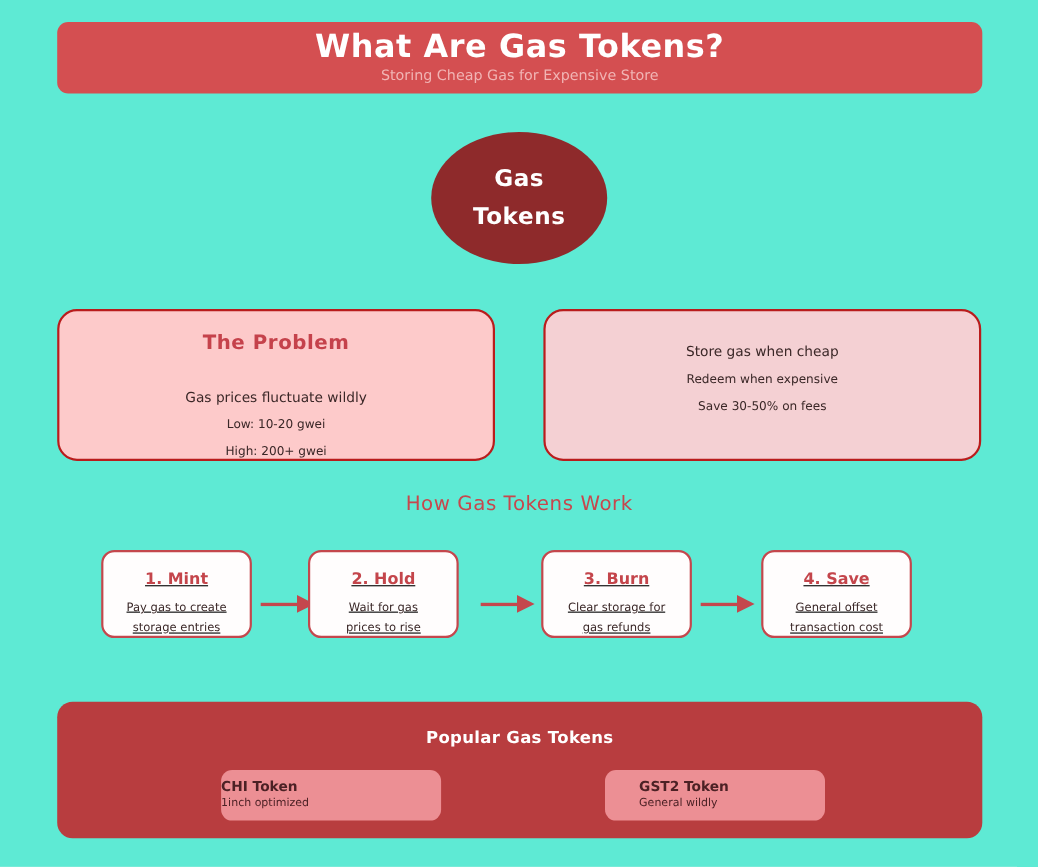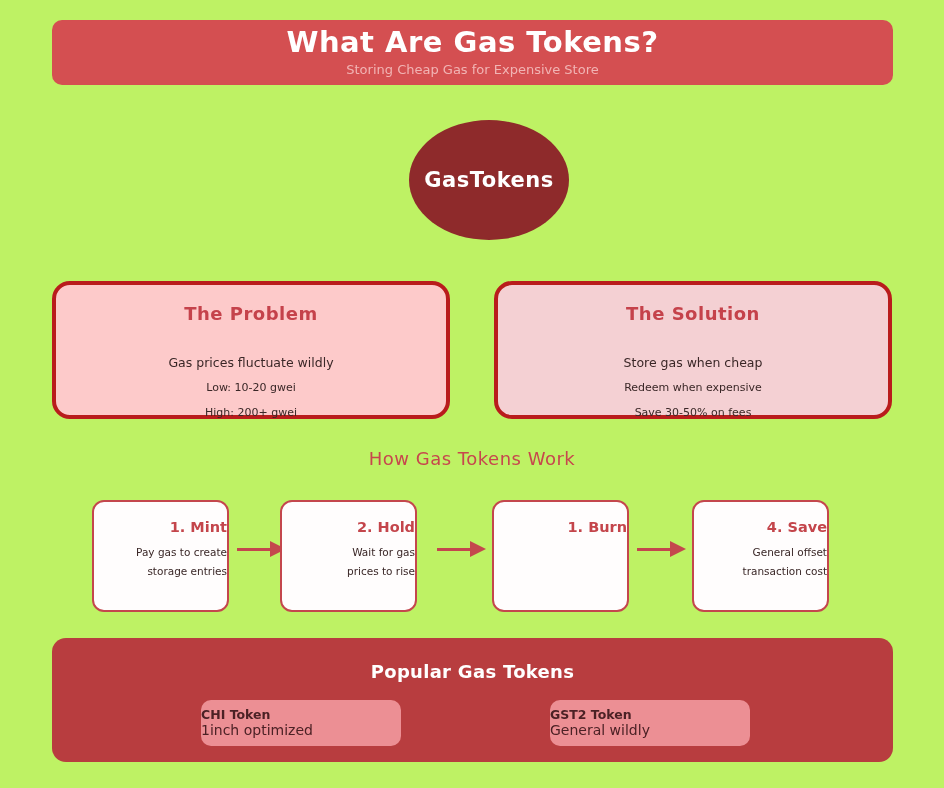--- a/index.html
+++ b/index.html
@@ -3,72 +3,72 @@
 <meta charset="utf-8">
 <style>
   html,body{margin:0;padding:0;}
   body{
     font-family:"DejaVu Sans","Liberation Sans",sans-serif;
     background:#fdf0f0;
   }
   .canvas{
     position:relative;
     width:944px;height:788px;
-    background:#bef264;
+    background:#5eead4;
     overflow:hidden;
   }
 
   
   .header{
     position:absolute;left:52px;top:20px;width:841px;height:65px;
     background:#d44f51;border-radius:10px;
     display:flex;flex-direction:column;align-items:center;justify-content:center;
     text-align:center;
   }
   .header-title{
     color:#ffffff;font-size:29px;font-weight:bold;line-height:33px;letter-spacing:.5px;
   }
   .header-subtitle{
     color:#f1b4b4;font-size:13px;line-height:18px;margin-top:2px;
   }
 
   
   .ellipse{
-    position:absolute;left:409px;top:120px;width:160px;height:120px;
+    position:absolute;left:392px;top:120px;width:160px;height:120px;
     background:#8e2a2b;border-radius:50%;
-    display:flex;flex-direction:row;align-items:center;justify-content:center;
+    display:flex;flex-direction:column;align-items:center;justify-content:center;
     text-align:center;
   }
   .ellipse .line{color:#ffffff;font-size:21px;font-weight:bold;line-height:35px;letter-spacing:.5px;}
 
   
   .info-box{
     position:absolute;top:281px;width:398px;height:138px;
-    border:4px solid #b91c1c;border-radius:18px;
+    border:2px solid #b91c1c;border-radius:18px;
     box-sizing:border-box;text-align:center;
   }
   .info-box.problem{left:52px;background:#fdcaca;}
   .info-box.solution{left:494px;background:#f4d0d3;}
   .info-title{
     margin-top:17px;font-size:18px;font-weight:bold;color:#c5424b;line-height:24px;letter-spacing:.5px;
   }
   .info-line-main{margin-top:24px;font-size:12.5px;color:#3a2727;line-height:25px;}
   .info-line{font-size:11px;color:#3a2727;line-height:25px;}
 
   
   .section-heading{
     position:absolute;left:0;top:448px;width:944px;text-align:center;
     font-size:18px;font-weight:normal;color:#c7474d;letter-spacing:.5px;
   }
 
   
   .step-box{
-    position:absolute;top:500px;width:137px;height:112px;
+    position:absolute;top:500px;width:137px;height:80px;
     background:#fffdfd;border:2px solid #c4474d;border-radius:12px;
-    box-sizing:border-box;text-align:right;
+    box-sizing:border-box;text-align:center;text-decoration:underline;
   }
   .step-title{margin-top:13px;font-size:14.5px;font-weight:bold;color:#c4454b;line-height:24px;}
   .step-body{margin-top:4px;font-size:10.5px;color:#3a2727;line-height:19px;}
 
   
   .arrow{
     position:absolute;top:541px;width:50px;height:16px;
   }
   .arrow .shaft{
     position:absolute;left:0;top:6.5px;width:34px;height:3px;background:#c4474d;
@@ -78,30 +78,30 @@
     border-left:16px solid #c4474d;border-top:8px solid transparent;border-bottom:8px solid transparent;
   }
 
   
   .bottom-panel{
     position:absolute;left:52px;top:638px;width:841px;height:124px;
     background:#b83d3f;border-radius:14px;
   }
   .bottom-heading{
     position:absolute;left:0;top:23px;width:100%;text-align:center;
-    color:#ffffff;font-size:18px;font-weight:bold;letter-spacing:.3px;
+    color:#ffffff;font-size:15px;font-weight:bold;letter-spacing:.3px;
   }
   .token-card{
     position:absolute;top:62px;width:200px;height:46px;
     background:#ec8f94;border-radius:10px;text-align:left;box-sizing:border-box;
   }
   .token-card.chi{left:149px;}
-  .token-card.gst2{left:498px;}
+  .token-card.gst2{left:498px;padding-left:31px;}
   .token-name{margin-top:7px;font-size:12.5px;font-weight:bold;color:#4c2125;line-height:16px;}
-  .token-desc{font-size:14px;color:#4c2125;line-height:15px;}
+  .token-desc{font-size:10px;color:#4c2125;line-height:15px;}
 </style>
 </head>
 <body>
 
 <div class="canvas">
 
   <div class="header">
     <div class="header-title">What Are Gas Tokens?</div>
     <div class="header-subtitle">Storing Cheap Gas for Expensive Store</div>
   </div>
@@ -112,21 +112,20 @@
   </div>
 
   <div class="info-box problem">
     <div class="info-title">The Problem</div>
     <div class="info-line-main">Gas prices fluctuate wildly</div>
     <div class="info-line">Low: 10-20 gwei</div>
     <div class="info-line">High: 200+ gwei</div>
   </div>
 
   <div class="info-box solution">
-    <div class="info-title">The Solution</div>
     <div class="info-line-main">Store gas when cheap</div>
     <div class="info-line">Redeem when expensive</div>
     <div class="info-line">Save 30-50% on fees</div>
   </div>
 
   <div class="section-heading">How Gas Tokens Work</div>
 
   <div class="step-box" style="left:92px">
     <div class="step-title">1. Mint</div>
     <div class="step-body">
@@ -147,21 +146,25 @@
       <div>prices to rise</div>
     </div>
   </div>
 
   <div class="arrow" style="left:437px">
     <div class="shaft"></div>
     <div class="head"></div>
   </div>
 
   <div class="step-box" style="left:492px">
-    <div class="step-title">1. Burn</div>
+    <div class="step-title">3. Burn</div>
+    <div class="step-body">
+      <div>Clear storage for</div>
+      <div>gas refunds</div>
+    </div>
   </div>
 
   <div class="arrow" style="left:637px">
     <div class="shaft"></div>
     <div class="head"></div>
   </div>
 
   <div class="step-box" style="left:692px">
     <div class="step-title">4. Save</div>
     <div class="step-body">

